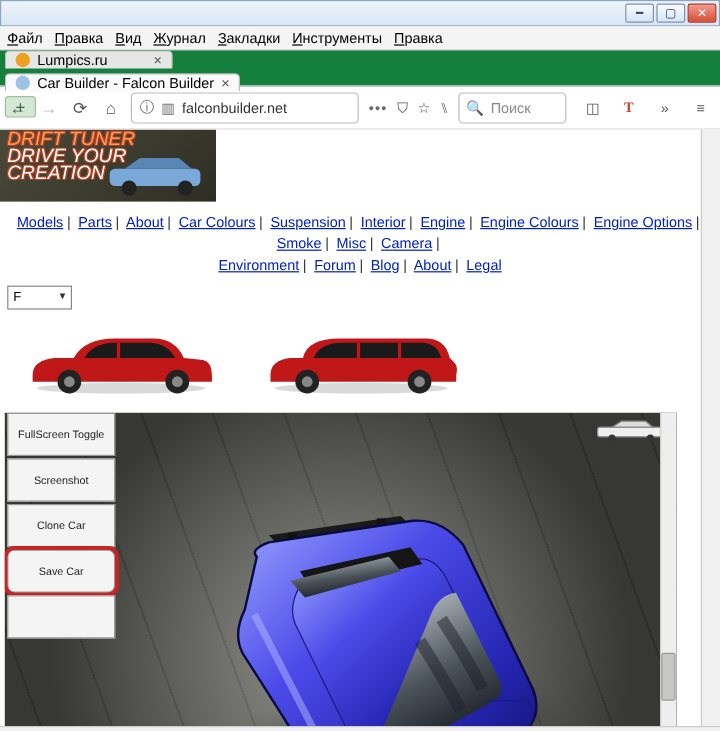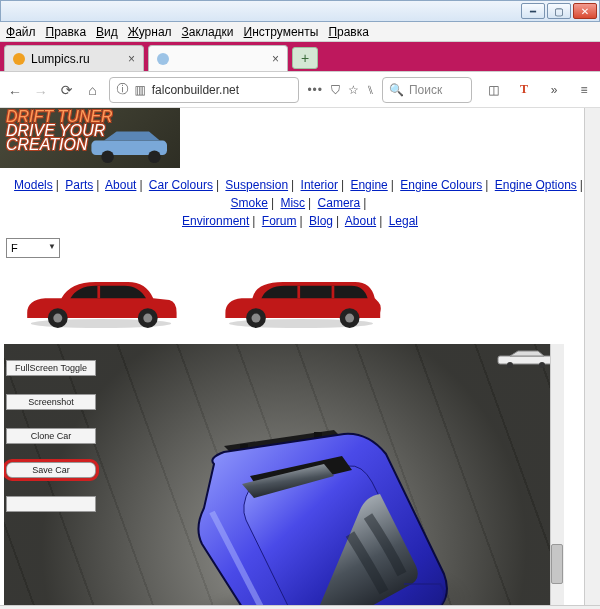--- a/index.html
+++ b/index.html
@@ -3,21 +3,21 @@
 <meta charset="utf-8">
 <style>
   * { box-sizing: border-box; margin: 0; padding: 0; }
   body { font-family: "Segoe UI", Tahoma, sans-serif; font-size: 12px; background: #fff; width: 600px; }
   .titlebar { height: 22px; background: linear-gradient(#eef4fb,#d8e6f5); border: 1px solid #8ca7c4; display: flex; justify-content: flex-end; align-items: center; padding: 0 2px; gap: 2px;}
   .titlebtn { width: 24px; height: 16px; border: 1px solid #7a94b1; background: linear-gradient(#f7fbff,#d6e5f4); border-radius: 2px; display:flex;align-items:center;justify-content:center;font-size:10px;color:#2a4560;}
   .titlebtn.close { background: linear-gradient(#f39b8f,#d94b32); border-color:#a8341f; color:#fff;}
   .menubar { height: 20px; background: #f4f4f4; border-bottom: 1px solid #d0d0d0; display:flex; align-items:center; padding: 0 6px; gap: 10px; font-size:12px;}
   .menubar span { text-decoration: underline; text-decoration-color: transparent; }
   .menubar span::first-letter { text-decoration: underline; }
-  .tabstrip { height: 30px; background: #be185d; display:flex; align-items:flex-end; padding: 0 4px; gap:4px; border-bottom:1px solid #ccc;}
+  .tabstrip { height: 30px; background: #15803d; display:flex; align-items:flex-start; padding: 0 4px; gap:4px; border-bottom:1px solid #ccc;flex-direction:column;}
   .tab { height:26px; background:#fafafa; border:1px solid #bbb; border-bottom:none; border-radius:4px 4px 0 0; display:flex; align-items:center; padding:0 8px; gap:6px; font-size:12px; min-width:140px;}
   .tab.inactive { background:#e6e6e6; }
   .tab .fav { width:12px;height:12px;border-radius:50%; }
   .tab .close { margin-left:auto; font-size:12px; color:#555; cursor:pointer;}
   .newtab { width:26px;height:22px;background:#d4e7d4;border:1px solid #9fc19f;border-radius:3px;display:flex;align-items:center;justify-content:center;color:#3a6a3a;font-size:14px;margin-bottom:2px;}
   .toolbar { height:36px; display:flex; align-items:center; padding:0 6px; gap:8px; border-bottom:1px solid #ddd;}
   .navbtn { width:26px;height:26px;border:none;background:transparent;display:flex;align-items:center;justify-content:center;color:#555;font-size:14px;border-radius:4px;}
   .urlbar { flex:0 0 190px; height:26px; border:1px solid #bbb; border-radius:4px; background:#fff; display:flex; align-items:center; padding:0 6px; gap:6px; font-size:12px; color:#333;}
   .urlicon { color:#666; font-size:12px;}
   .dots{color:#666;letter-spacing:1px;}
@@ -40,21 +40,21 @@
   .thumb { width:190px; height:70px; background:#fff; display:flex;align-items:center;justify-content:center;}
   .viewport { position:relative; width:560px; height:340px; background:#5a5a56; overflow:hidden; margin-left:4px;}
   .floor { position:absolute; inset:0; background:
       radial-gradient(circle at 50% 60%, rgba(255,255,255,0.28), rgba(0,0,0,0.5) 70%),
       repeating-linear-gradient(70deg, #6f6f68 0 54px, #5c5c55 54px 56px),
       repeating-linear-gradient(-32deg, rgba(0,0,0,0) 0 54px, rgba(0,0,0,0.25) 54px 56px);
   }
   .shadow{position:absolute;left:130px;top:230px;width:340px;height:110px;background:radial-gradient(ellipse,#000 0%,rgba(0,0,0,0)70%);opacity:0.6;filter:blur(4px);transform:rotate(-12deg);}
   .car3d{position:absolute;left:150px;top:80px;width:300px;height:260px;}
   .sidebuttons{position:absolute;left:2px;top:0;display:flex;flex-direction:column;gap:2px;z-index:5;}
-  .sbtn{width:90px;height:16px;background:#f4f4f4;border:1px solid #999;font-size:9px;display:flex;align-items:center;justify-content:center;color:#222;margin-top:16px;}
+  .sbtn{width:90px;height:36px;background:#f4f4f4;border:1px solid #999;font-size:9px;display:flex;align-items:center;justify-content:center;color:#222;}
   .sbtn.hl{outline:3px solid #d02020;outline-offset:0;border-radius:6px;}
   .minicar{position:absolute;right:8px;top:6px;width:60px;height:18px;}
   .vtrack{position:absolute;right:0;top:0;width:14px;height:100%;background:#eee;border-left:1px solid #ccc;}
   .vthumb{position:absolute;right:1px;top:200px;width:12px;height:40px;background:#c6c6c6;border:1px solid #999;border-radius:2px;}
   .hscroll{height:16px;background:#f0f0f0;border-top:1px solid #ccc;display:flex;align-items:center;justify-content:space-between;padding:0 4px;font-size:9px;color:#555;}
   .pageclip{position:relative;height:497px;overflow:hidden;}
   .vscroll-outer{position:absolute;right:0;top:0;width:16px;height:100%;background:#f0f0f0;border-left:1px solid #ccc;}
   svg{display:block;}
 </style>
 </head>
@@ -77,20 +77,21 @@
 </div>
 
 <div class="tabstrip">
   <div class="tab inactive">
     <span class="fav" style="background:#f0a020"></span>
     <span>Lumpics.ru</span>
     <span class="close">×</span>
   </div>
   <div class="tab">
     <span class="fav" style="background:#9cc3e6"></span>
+    <span>Car Builder - Falcon Builder</span>
     <span class="close">×</span>
   </div>
   <div class="newtab">+</div>
 </div>
 
 <div class="toolbar">
   <button class="navbtn">←</button>
   <button class="navbtn" style="color:#bbb">→</button>
   <button class="navbtn">⟳</button>
   <button class="navbtn">⌂</button>

